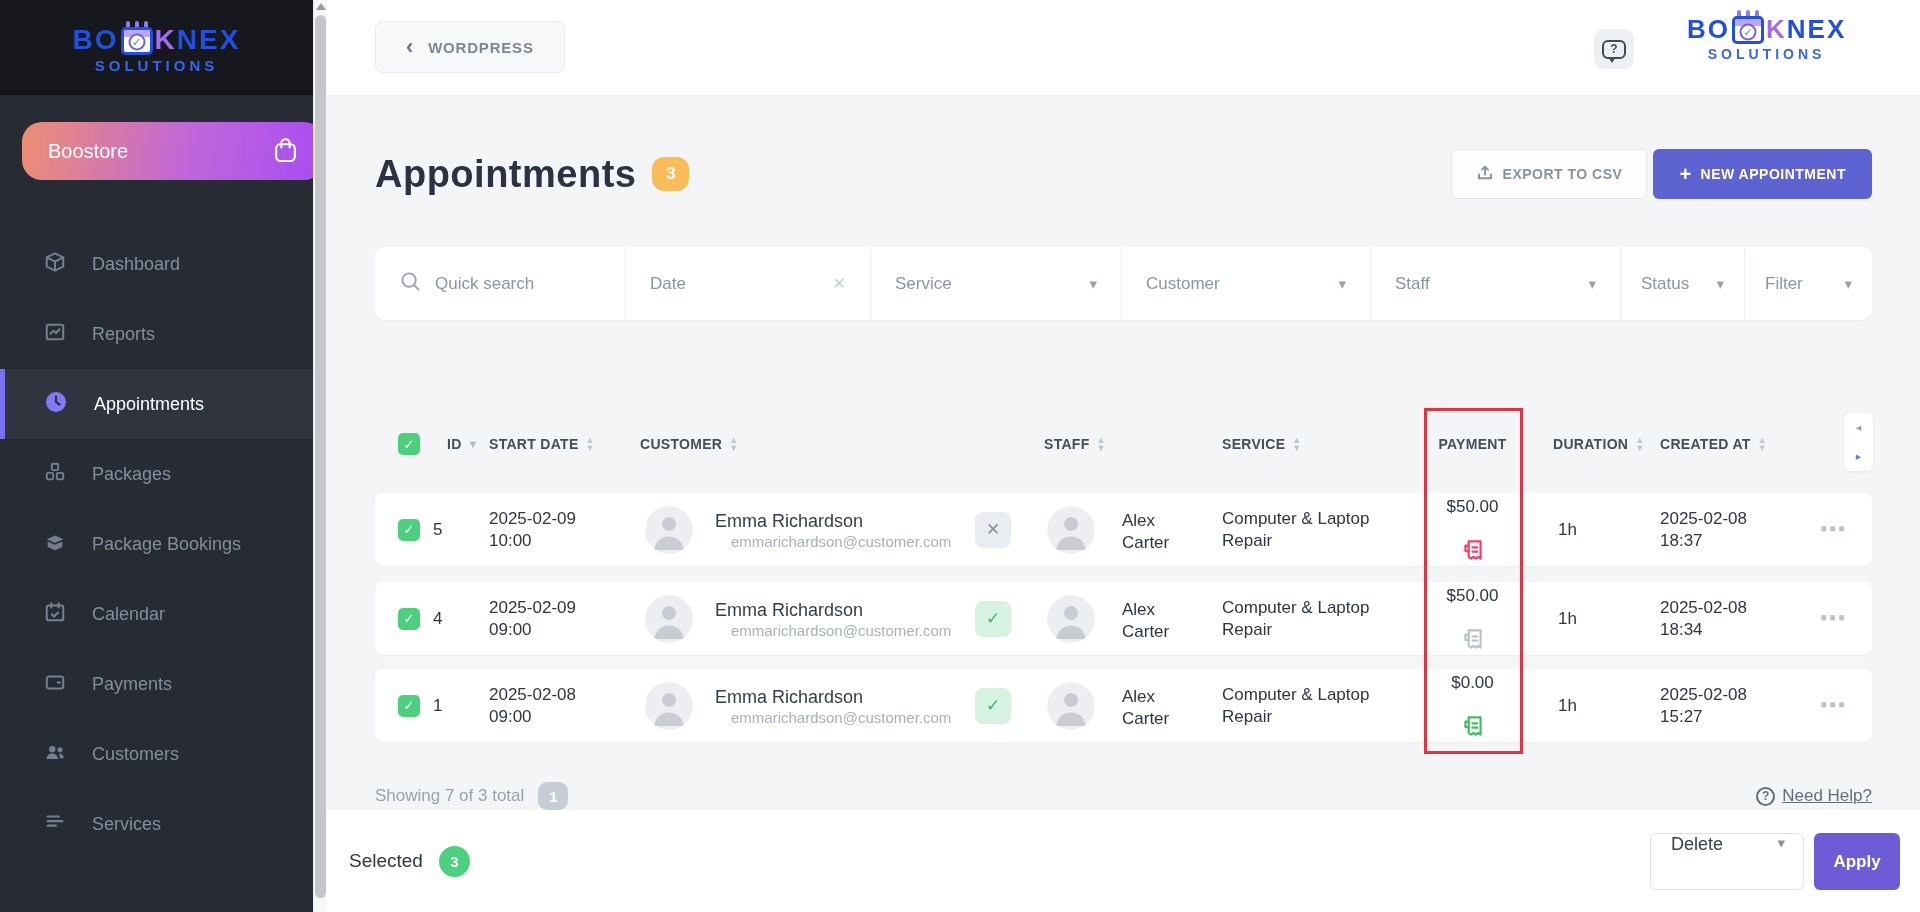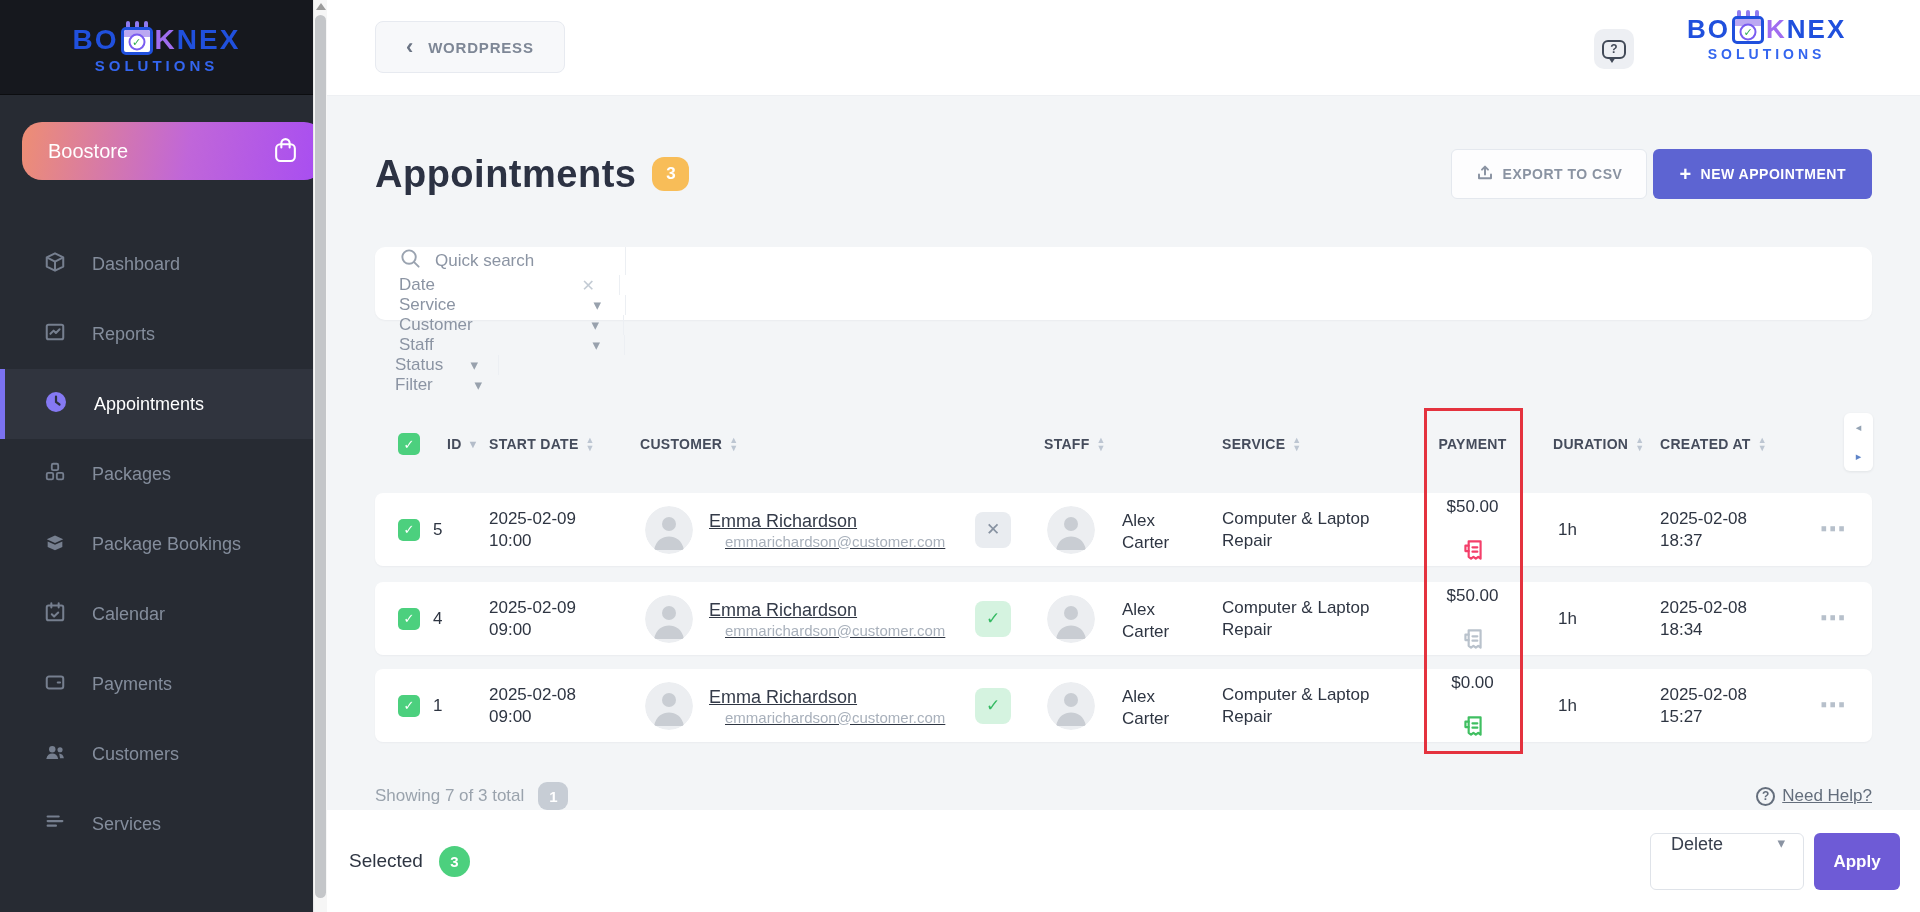--- a/index.html
+++ b/index.html
@@ -52,21 +52,21 @@
   
   .page-head { position:absolute; left:48px; top:50px; width:1497px; height:56px; display:flex; align-items:center; }
   .page-title { font-size:38px; font-weight:600; color:#2c3243; letter-spacing:.5px; }
   .count-badge { margin-left:16px; width:37px; height:34px; border-radius:12px; background:#f8bd58; color:#fff; font-size:17px; font-weight:700; display:flex; align-items:center; justify-content:center; }
   .head-actions { margin-left:auto; display:flex; gap:4px; }
   .export-btn { height:50px; padding:0 24px; background:#fdfdfe; border:1px solid #e4e8ee; border-radius:6px; display:flex; align-items:center; gap:9px; color:#8a93a2; font-size:14px; font-weight:700; letter-spacing:.5px; cursor:pointer; }
   .new-btn { height:50px; margin-left:2px; padding:0 26px; background:#5d64d2; border:none; border-radius:6px; display:flex; align-items:center; gap:9px; color:#fff; font-size:14px; font-weight:700; letter-spacing:.5px; cursor:pointer; }
   .new-btn .plus { font-size:20px; font-weight:800; line-height:1; }
 
   
-  .filter-bar { position:absolute; left:48px; top:151px; width:1497px; height:73px; background:#fff; border-radius:10px; display:flex; box-shadow:0 1px 2px rgba(16,24,40,.04);flex-direction:column; }
+  .filter-bar { position:absolute; left:48px; top:151px; width:1497px; height:73px; background:#fff; border-radius:10px; display:flex; box-shadow:0 1px 2px rgba(16,24,40,.04); }
   .fseg { height:100%; display:flex; align-items:center; border-right:1px solid #eceff3; padding:0 24px; color:#8b94a3; font-size:17px; cursor:pointer; }
   .fseg:last-child { border-right:none; }
   .fseg .flabel { flex:1; }
   .fseg .caret { color:#98a1ad; font-size:15px; }
   .fseg .clear { color:#c3cbd4; font-size:16px; font-weight:700; }
   .fsearch { width:251px; gap:13px; }
   .fsearch input { border:none; outline:none; background:transparent; font-family:inherit; font-size:17px; color:#5b6474; width:150px; }
   .fsearch input::placeholder { color:#8b94a3; }
   .fdate { width:245px; } .fservice { width:251px; } .fcustomer { width:249px; } .fstaff { width:250px; }
   .fstatus { width:124px; padding:0 20px; } .ffilter { width:127px; padding:0 20px; }
@@ -85,21 +85,21 @@
 
   .col-scroll { position:absolute; left:1517px; top:317px; width:29px; height:58px; background:#fff; border-radius:6px; box-shadow:0 1px 3px rgba(16,24,40,.08); display:flex; flex-direction:column; }
   .col-scroll span { flex:1; display:flex; align-items:center; justify-content:center; font-size:11px; cursor:pointer; }
   .col-scroll .tri-l { color:#94a3b4; }
   .col-scroll .tri-r { color:#5e84c8; }
 
   .row { position:absolute; left:48px; width:1497px; height:73px; background:#fff; border-radius:8px; box-shadow:0 1px 2px rgba(16,24,40,.04); }
   .row1 { top:397px; } .row2 { top:486px; } .row3 { top:573px; }
   .cell { color:#2e3542; font-size:17px; }
   .two-line { line-height:22px; }
-  .cust { display:flex; align-items:center; padding-left:15px; gap:16px;text-decoration:underline; }
+  .cust { display:flex; align-items:center; padding-left:15px; gap:22px; }
   .cust-name { color:#343b49; font-size:18px; line-height:23px; }
   .cust-email { color:#a8b0bb; font-size:15px;margin-left:16px; }
   .staffc { display:flex; align-items:flex-end; padding-left:17px; gap:27px; }
   .avatar { width:48px; height:48px; border-radius:50%; overflow:hidden; flex:0 0 auto; }
   .status-ic { width:36px; height:36px; border-radius:8px; display:flex; align-items:center; justify-content:center; font-size:17px; font-weight:800; }
   .status-x { background:#e9ecf0; color:#8792a1; }
   .status-ok { background:#d5f3e0; color:#35ba63; }
   .servc { padding-left:17px; padding-right:30px; line-height:22px; }
   .payc { display:flex; flex-direction:column; align-items:center; justify-content:center; gap:20px; }
   .pay-amount { color:#2e3542; font-size:17px; }

